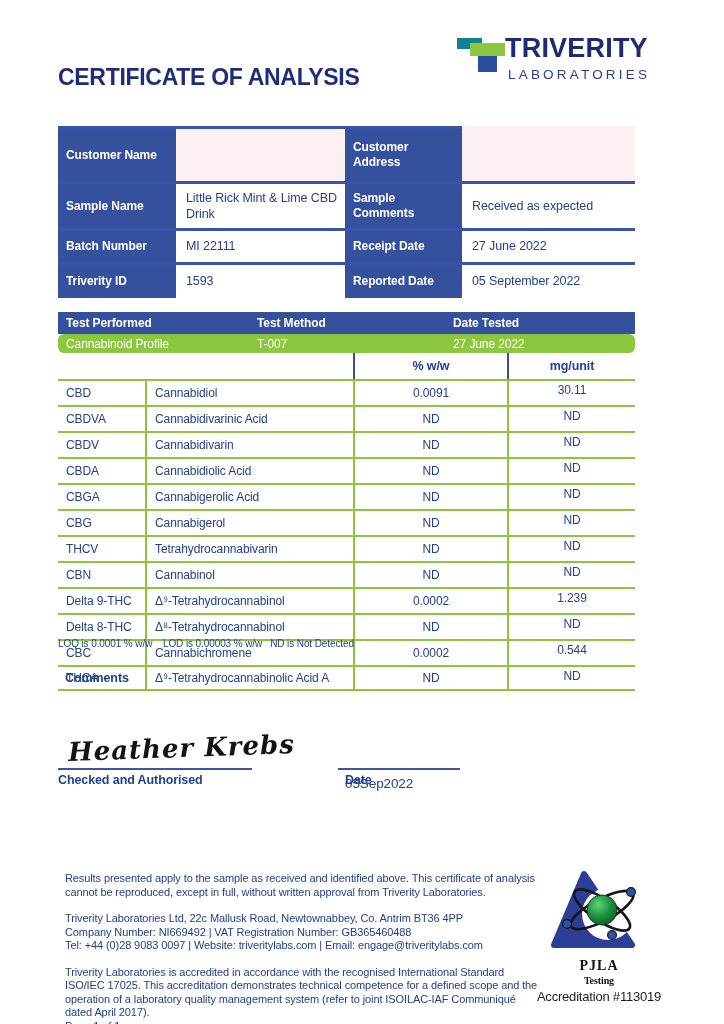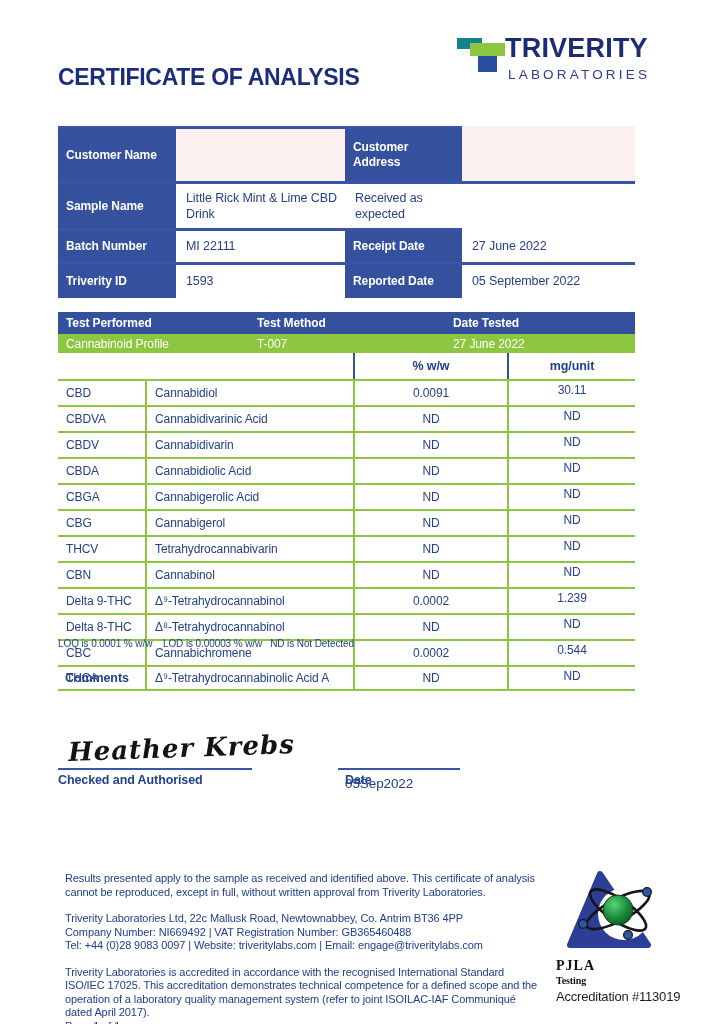--- a/index.html
+++ b/index.html
@@ -38,21 +38,21 @@
   .cell-label {
     background:#35519e; color:#ffffff; font-size:12px; font-weight:700;
     padding-left:8px; padding-right:6px; line-height:1.25;
   }
   .cell-value { color:#24418b; font-size:12.5px; padding-left:10px; padding-right:8px; line-height:1.3; }
   .info-row:nth-child(1) .cell-value { background:#fcf0f1; }
   
   .test-table { position:absolute; left:58px; top:312px; width:577px; }
   .tt-head { display:grid; grid-template-columns:191px 196px 190px; height:22px; background:#35519e; }
   .tt-head > div { display:flex; align-items:center; padding-left:8px; color:#ffffff; font-size:12px; font-weight:700; }
-  .tt-green { display:grid; grid-template-columns:191px 196px 190px; height:19px; background:#8dc63f; }
+  .tt-green { display:grid; grid-template-columns:191px 196px 190px; height:19px; background:#8dc63f;border-radius:6px; }
   .tt-green > div { display:flex; align-items:center; padding-left:8px; color:#ffffff; font-size:12px; }
   .tt-units { display:grid; grid-template-columns:295px 154px 128px; height:26px; }
   .tt-units > div { display:flex; align-items:center; justify-content:center; color:#24418b; font-size:12.5px; font-weight:700; }
   .tt-units > div:nth-child(2), .tt-units > div:nth-child(3) { border-left:2px solid #35519e; }
   .t-row { display:grid; grid-template-columns:87px 208px 154px 128px; height:26px; border-top:2px solid #8cc63f; }
   .t-row:last-of-type { border-bottom:2px solid #8cc63f; }
   .t-row > div { display:flex; align-items:center; color:#24418b; font-size:12px; }
   .t-row > div:nth-child(1){ padding-left:8px; }
   .t-row > div:nth-child(2){ padding-left:8px; border-left:2px solid #8cc63f; }
   .t-row > div:nth-child(3){ justify-content:center; border-left:2px solid #8cc63f; }
@@ -70,21 +70,21 @@
   .sig-line  { position:absolute; left:58px;  top:768px; width:194px; height:2px; background:#3a55a8; }
   .sig-label { position:absolute; left:58px;  top:773px; font-size:12.5px; font-weight:700; color:#24418b; }
   .date-value{ position:absolute; left:345px; top:746px; font-size:13.5px; color:#24418b;margin-top:30px; }
   .date-line { position:absolute; left:338px; top:768px; width:122px; height:2px; background:#3a55a8; }
   .date-label{ position:absolute; left:345px; top:773px; font-size:12.5px; font-weight:700; color:#24418b; }
   
   .footer { position:absolute; left:65px; top:872px; width:478px; font-size:11px; line-height:13.5px; color:#21408c; }
   .footer p { margin:0 0 13px 0; }
   .footer .page-num { margin:0; }
   
-  .pjla { position:absolute; left:556px; top:868px; width:150px; text-align:left; }
+  .pjla { position:absolute; left:524px; top:868px; width:150px; text-align:center; }
   .pjla-name { font-family:"Liberation Serif","DejaVu Serif",serif; font-weight:700; font-size:14px; color:#111; letter-spacing:1px; margin-top:1px; }
   .pjla-sub  { font-family:"Liberation Serif","DejaVu Serif",serif; font-weight:700; font-size:10px; color:#111; margin-top:1px; }
   .pjla-acc  { font-size:13px; color:#1c1c1c; margin-top:3px; letter-spacing:-0.2px; }
 </style>
 </head>
 <body>
 
 <div class="page">
 
   <div class="coa-title">CERTIFICATE OF ANALYSIS</div>
@@ -101,20 +101,21 @@
   <div class="info-table">
     <div class="info-row">
         <div class="cell-label">Customer Name</div>
         <div class="cell-value"></div>
         <div class="cell-label">Customer Address</div>
         <div class="cell-value"></div>
       </div>
       <div class="info-row">
         <div class="cell-label">Sample Name</div>
         <div class="cell-value">Little Rick Mint &amp; Lime CBD Drink</div>
+        <div class="cell-label">Sample Comments</div>
         <div class="cell-value">Received as expected</div>
       </div>
       <div class="info-row">
         <div class="cell-label">Batch Number</div>
         <div class="cell-value">MI 22111</div>
         <div class="cell-label">Receipt Date</div>
         <div class="cell-value">27 June 2022</div>
       </div>
       <div class="info-row">
         <div class="cell-label">Triverity ID</div>

